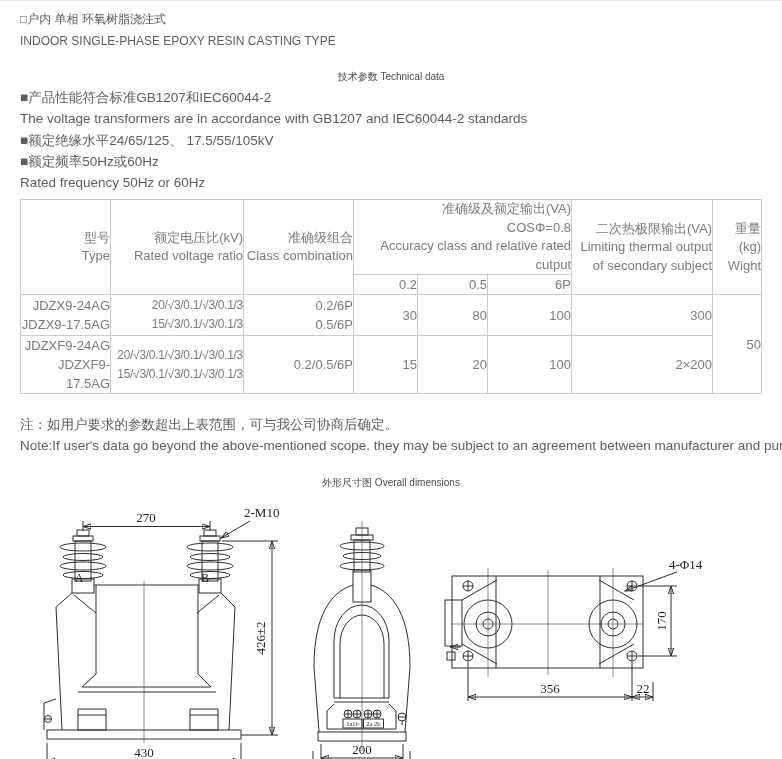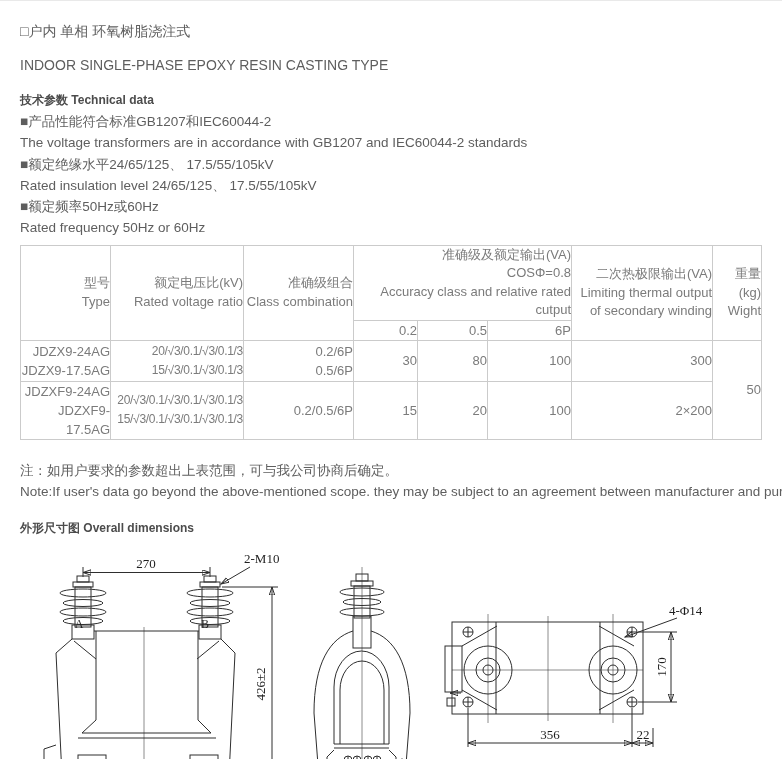--- a/index.html
+++ b/index.html
@@ -1,22 +1,22 @@
 <!DOCTYPE html>
 <html><head>
 <meta charset="utf-8">
 <style>
   html,body{margin:0;padding:0;}
   body{
     width:782px;height:759px;background:#ffffff;overflow:hidden;
     font-family:"Liberation Sans","DejaVu Sans",sans-serif;color:#5e5e5e;
   }
   .page{padding:7px 20px 0 20px;border-top:1px solid #e9e9e9;}
-  .title-line{font-size:14px;line-height:22px;white-space:nowrap;margin-top:12px;}
-  .section-heading{font-size:12px;line-height:21px;font-weight:bold;color:#4c4c4c;margin-top:14px;}
+  .title-line{font-size:12px;line-height:22px;white-space:nowrap;}
+  .section-heading{font-size:10px;line-height:21px;font-weight:normal;color:#4c4c4c;margin-top:14px;text-align:center;}
   .spec-line{font-size:13.5px;line-height:21.3px;white-space:nowrap;}
 
   table.tech{border-collapse:collapse;table-layout:fixed;width:741px;margin-top:6px;}
   table.tech th,table.tech td{
     border:1px solid #cbcbcb;text-align:right;vertical-align:middle;
     font-weight:normal;color:#7b7b7b;font-size:13px;line-height:19px;padding:0;
     overflow:hidden;
   }
   table.tech .hrow1 th{height:54px;line-height:18.5px;}
   table.tech .hrow2 th{height:18px;}
@@ -47,21 +47,20 @@
 
   <div class="title-line">□户内 单相 环氧树脂浇注式</div>
   <div class="title-line">INDOOR SINGLE-PHASE EPOXY RESIN CASTING TYPE</div>
 
   <div class="section-heading">技术参数 Technical data</div>
 
   <div>
     <div class="spec-line">■产品性能符合标准GB1207和IEC60044-2</div>
     <div class="spec-line">The voltage transformers are in accordance with GB1207 and IEC60044-2 standards</div>
     <div class="spec-line">■额定绝缘水平24/65/125、 17.5/55/105kV</div>
-    <div class="spec-line">Rated insulation level 24/65/125、 17.5/55/105kV</div>
     <div class="spec-line">■额定频率50Hz或60Hz</div>
     <div class="spec-line">Rated frequency 50Hz or 60Hz</div>
   </div>
 
   <table class="tech">
     <colgroup>
       <col style="width:90px">
         <col style="width:133px">
         <col style="width:110px">
       <col style="width:64px">
@@ -85,21 +84,21 @@
           <div>Class combination</div>
         </th>
         <th colspan="3">
           <div>准确级及额定输出(VA)</div>
           <div>COSΦ=0.8</div>
           <div>Accuracy class and relative rated cutput</div>
         </th>
         <th rowspan="2">
           <div>二次热极限输出(VA)</div>
           <div>Limiting thermal output</div>
-          <div>of secondary winding</div>
+          <div>of secondary subject</div>
         </th>
         <th rowspan="2">
           <div>重量(kg)</div>
           <div>Wight</div>
         </th>
       </tr>
       <tr class="hrow2">
         <th>0.2</th>
         <th>0.5</th>
         <th>6P</th>

